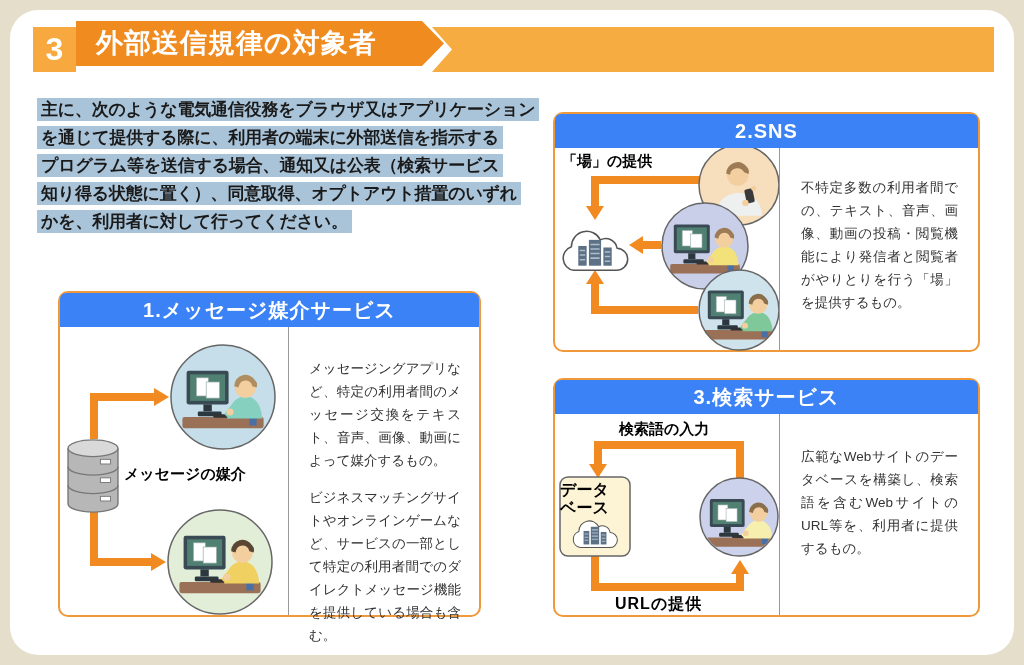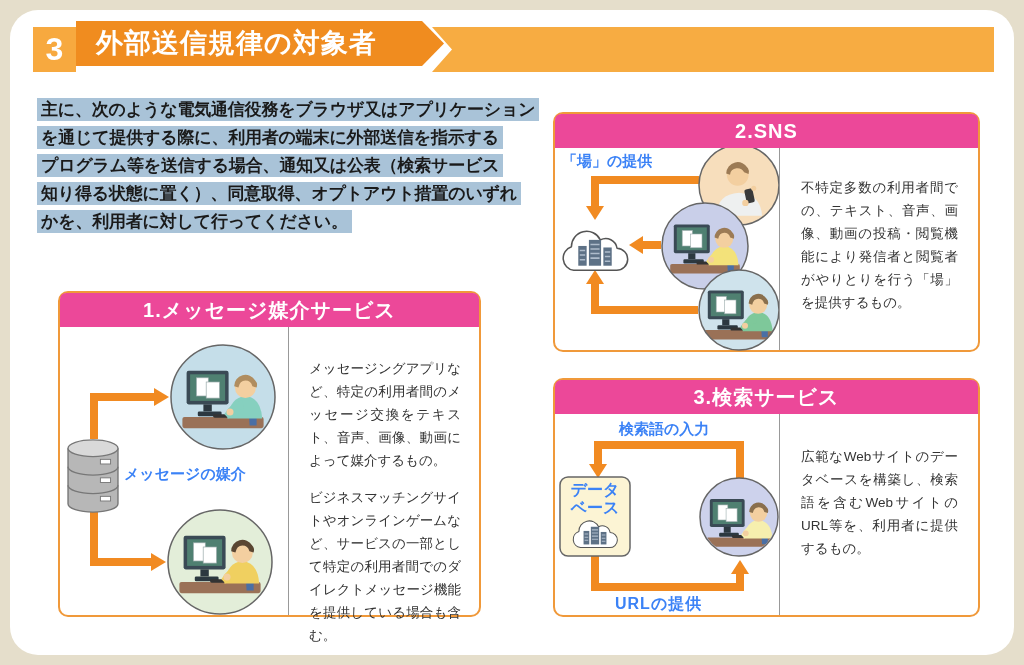--- a/index.html
+++ b/index.html
@@ -18,44 +18,44 @@
            clip-path:polygon(0 0,100% 0,100% 100%,0 100%,20px 50%);}
 
   
   .intro{position:absolute;left:37px;top:98px;width:470px;}
   .intro-line{margin-bottom:5px;}
   .intro-line span{background:#a9c3d8;color:#1a1a1a;font-size:17px;font-weight:bold;
                    padding:2px 4px;letter-spacing:-0.2px;white-space:nowrap;}
 
   
   .box{position:absolute;background:#fff;border:2.5px solid #f0993a;border-radius:10px;box-sizing:border-box;}
-  .box-hd{height:34px;background:#ec4899;border-radius:6px 6px 0 0;color:#fff;
+  .box-hd{height:34px;background:#3b82f6;border-radius:6px 6px 0 0;color:#fff;
           font-size:20px;font-weight:bold;text-align:center;line-height:34px;letter-spacing:1px;}
   .box-body{position:relative;display:flex;height:calc(100% - 34px);}
   .illo{position:relative;flex:none;}
   .vdiv{flex:none;width:1px;background:#999;}
   .txt{flex:1;color:#333;font-size:13.5px;line-height:23px;text-align:justify;}
   .txt p{margin:9px;}
   .txt p + p{margin-top:14px;}
   .box1{left:58px;top:291px;width:423px;height:326px;}
   .box1 .illo{width:228px;}
   .box1 .txt{padding:21px 9px 0 11px;}
   .box2{left:553px;top:112px;width:427px;height:240px;}
   .box2 .illo{width:224px;}
   .box2 .txt{padding:19px 11px 0 12px;}
   .box3{left:553px;top:378px;width:427px;height:239px;}
   .box3 .illo{width:224px;}
   .box3 .txt{padding:22px 11px 0 12px;}
 
   .illo svg{position:absolute;left:0;top:0;}
-  .diagram-label{position:absolute;color:#3b82f6;font-weight:bold;white-space:nowrap;}
+  .diagram-label{position:absolute;color:#000000;font-weight:bold;white-space:nowrap;}
   .lbl-baikai{left:64px;top:138px;font-size:15px;}
   .lbl-ba{left:7px;top:4px;font-size:15px;}
   .lbl-input{left:64px;top:6px;font-size:15px;}
-  .lbl-db{left:5px;top:67px;width:70px;text-align:center;font-size:16px;line-height:18px;}
+  .lbl-db{left:5px;top:67px;width:70px;text-align:left;font-size:16px;line-height:18px;}
   .lbl-url{left:60px;top:180px;font-size:16px;letter-spacing:1px;}
 </style>
 </head>
 <body>
 
 <svg width="0" height="0" style="position:absolute" aria-hidden="true">
   <defs>
     <symbol id="pcp" viewBox="0 0 120 100">
       <rect x="2" y="80" width="116" height="16" rx="3" fill="#9a7157"></rect>
       <path d="M96,60 h12 v32 h-10 z" fill="#4a6fa5"></path>

